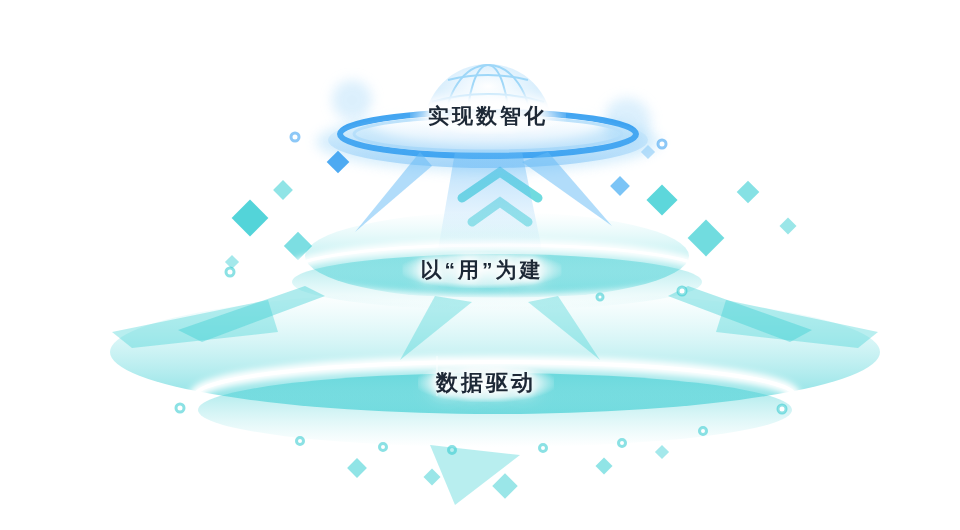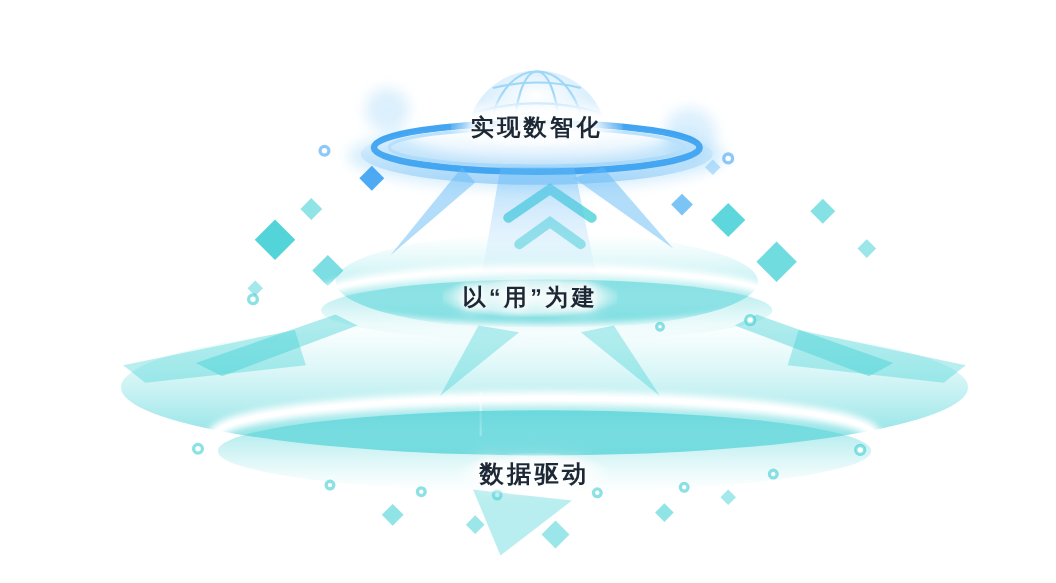--- a/index.html
+++ b/index.html
@@ -24,21 +24,21 @@
     text-align:center;
     letter-spacing:3px;
     text-shadow:
       0 0 6px #ffffff, 0 0 10px #ffffff, 0 0 16px #ffffff,
       0 0 24px rgba(255,255,255,0.9);
     background:radial-gradient(ellipse at center, rgba(255,255,255,0.95) 0%, rgba(255,255,255,0.6) 55%, rgba(255,255,255,0) 75%);
     padding:4px 18px;
   }
   .tier-label.top{left:488px;top:98px;font-size:21px;}
   .tier-label.middle{left:482px;top:252px;font-size:21px;}
-  .tier-label.bottom{left:486px;top:364px;font-size:22px;margin-top:48px;}
+  .tier-label.bottom{left:486px;top:364px;font-size:22px;}
 </style>
 </head>
 <body>
 
 <div class="stage">
 
   <svg width="960" height="530" viewBox="0 0 960 530">
     <defs>
       <linearGradient id="blueDown" x1="0" y1="0" x2="0" y2="1">
         <stop offset="0" stop-color="#64b9f6" stop-opacity="0.85"></stop>

